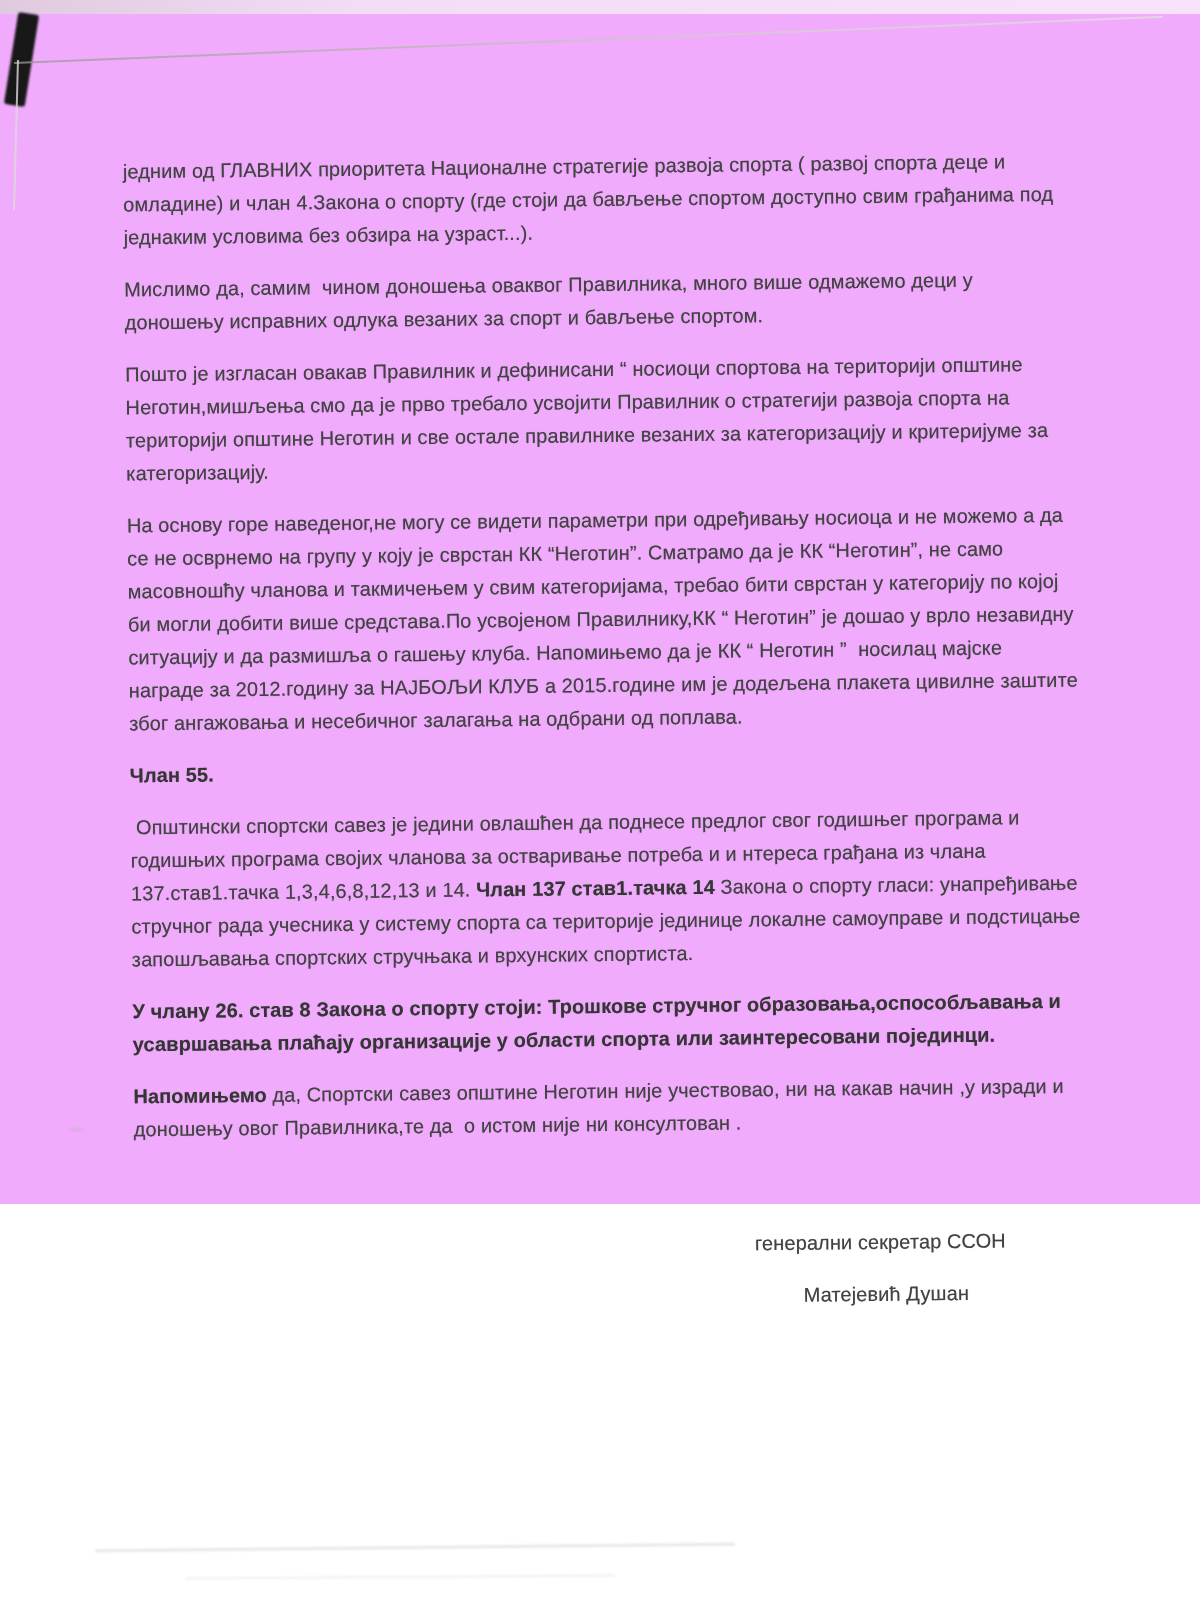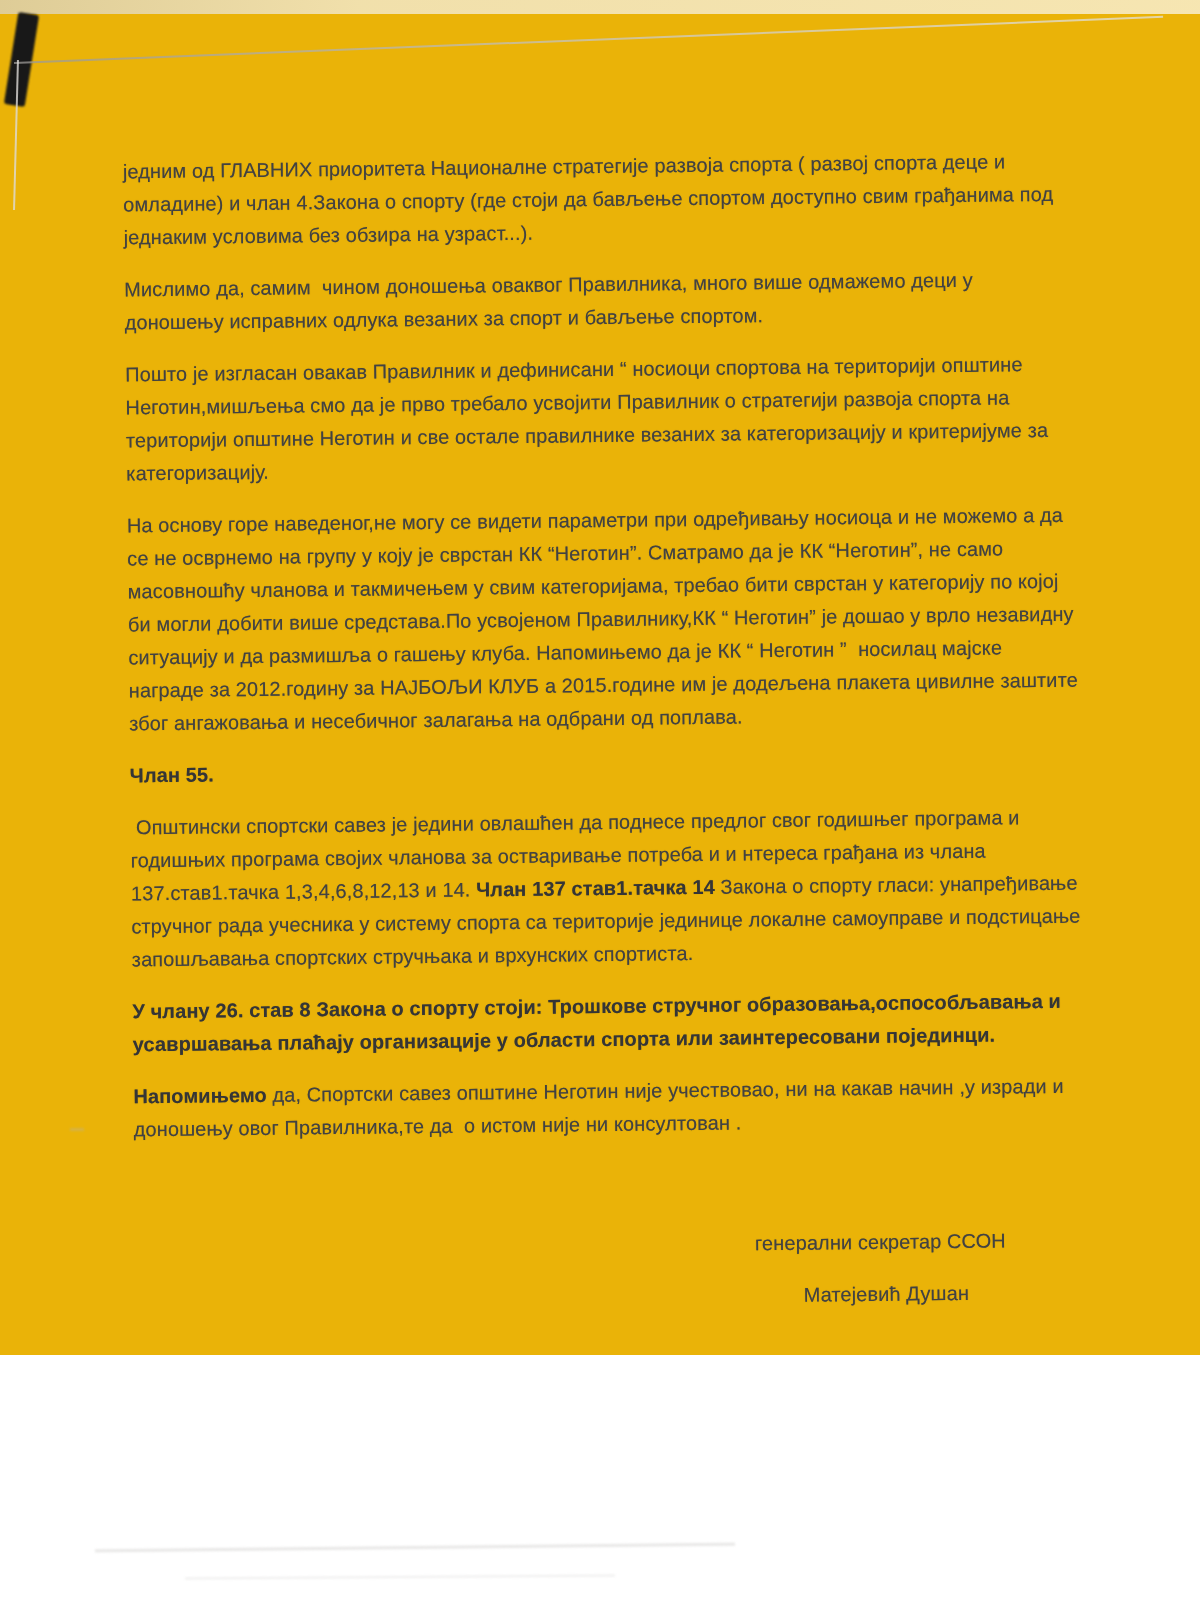--- a/index.html
+++ b/index.html
@@ -4,22 +4,22 @@
 <style>
   html, body {
     margin: 0; padding: 0;
     width: 1200px; height: 1600px;
     background: #ffffff;
     font-family: "Liberation Sans", sans-serif;
     overflow: hidden;
   }
   .page {
     position: relative;
-    width: 1200px; height: 1355px;
-    background: #eab308;
+    width: 1200px; height: 1204px;
+    background: #f0abfc;
   }
   
   .top-strip {
     position: absolute; left: 0; top: 0; width: 1200px; height: 14px;
     background: linear-gradient(90deg, #d9d7d4 0%, #f4f3f1 30%, #fbfbfa 100%);
     opacity: .7;
   }
   .corner-mark {
     position: absolute; left: 11px; top: 13px;
     width: 21px; height: 93px;

